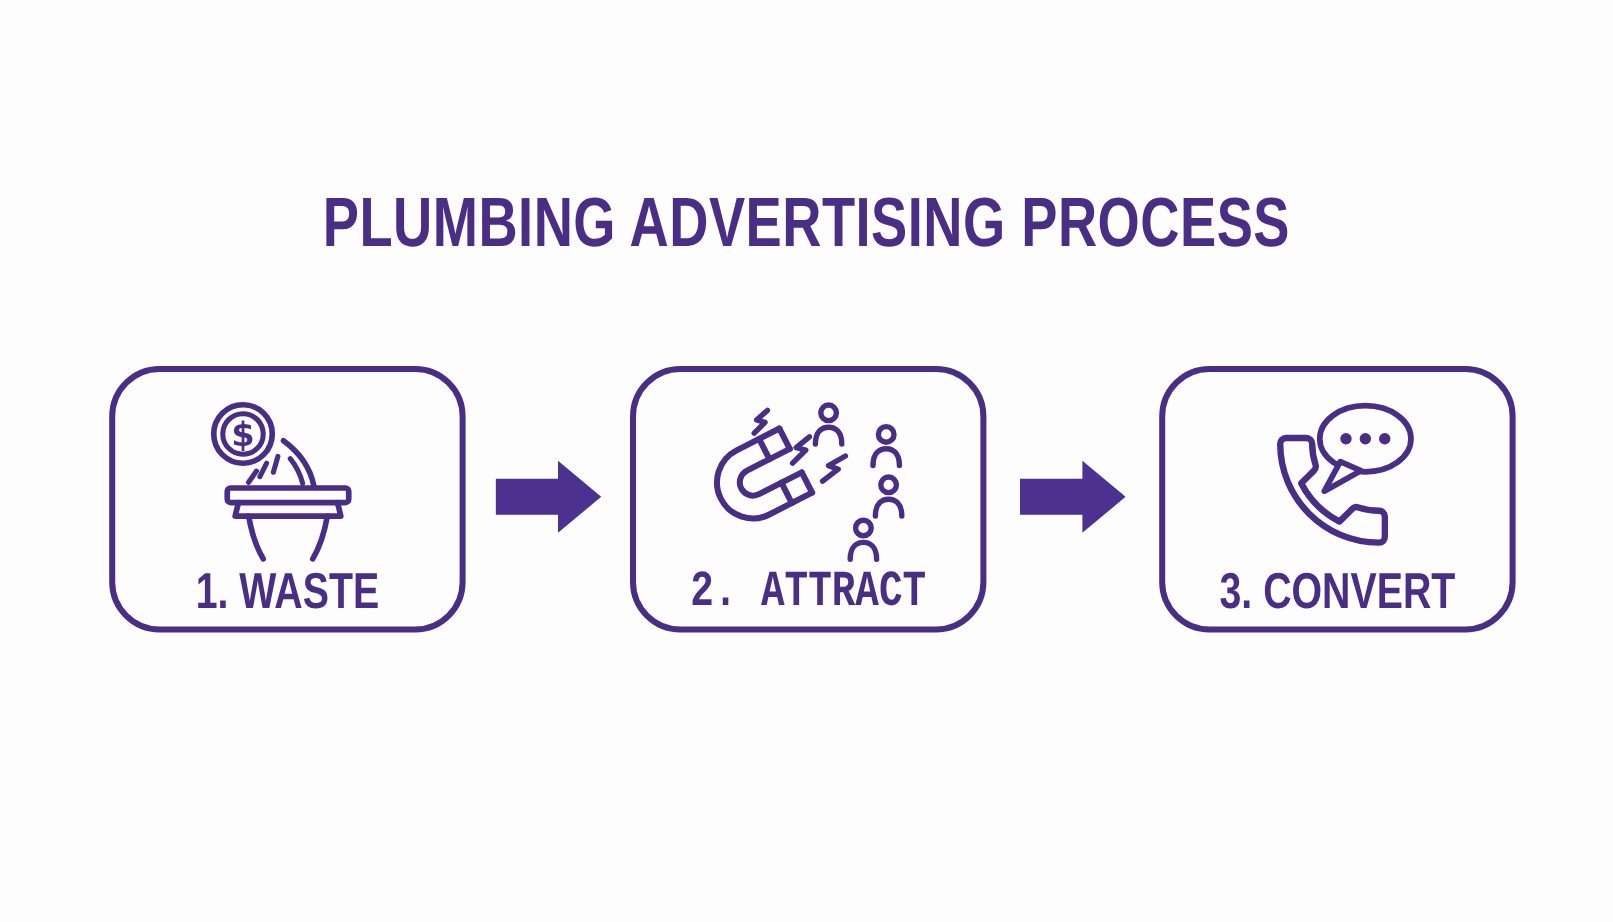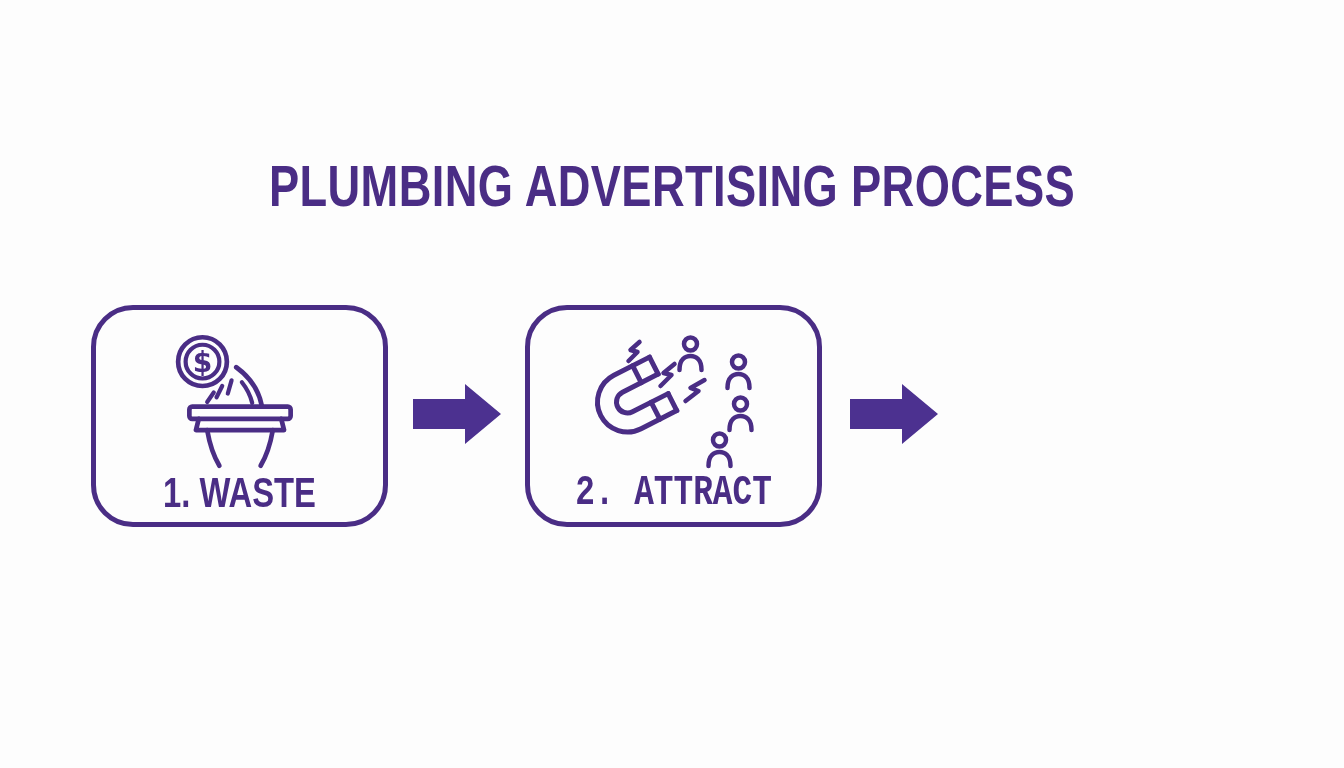--- a/index.html
+++ b/index.html
@@ -94,14 +94,31 @@
     </div>
     <div class="step-label">2. ATTRACT</div>
   </div>
 
   <div class="arrow arrow-2">
     <svg width="88" height="60" viewBox="0 0 88 60" aria-hidden="true">
       <polygon fill="#4c3190" points="0,15 52,15 52,0 88,30 52,60 52,45 0,45"></polygon>
     </svg>
   </div>
 
+  <div class="card card-3">
+    <div class="icon-wrap">
+      <svg width="152" height="150" viewBox="0 0 160 150" aria-hidden="true">
+        <g transform="translate(14,26) scale(5.1)">
+          <path fill="none" stroke="#4a2d85" stroke-width="1.1" stroke-linejoin="round" d="M6.62 10.79c1.44 2.83 3.76 5.14 6.59 6.59l2.2-2.2c.27-.27.67-.36 1.02-.24 1.12.37 2.33.57 3.57.57.55 0 1 .45 1 1V20c0 .55-.45 1-1 1-9.39 0-17-7.61-17-17 0-.55.45-1 1-1h3.5c.55 0 1 .45 1 1 0 1.25.2 2.45.57 3.57.11.35.03.74-.25 1.02l-2.2 2.2z"></path>
+        </g>
+        <g>
+          <ellipse class="stroke" cx="104" cy="42" rx="40" ry="29"></ellipse>
+          <path d="M 82,62 L 68,88 L 100,70 Z" fill="#fdfdfd" stroke="#4a2d85" stroke-width="5" stroke-linejoin="round"></path>
+          <circle class="fill" cx="87" cy="42" r="5"></circle>
+          <circle class="fill" cx="104" cy="42" r="5"></circle>
+          <circle class="fill" cx="121" cy="42" r="5"></circle>
+        </g>
+      </svg>
+    </div>
+    <div class="step-label">3. CONVERT</div>
+  </div>
 
 </div>
 
 </body></html>

